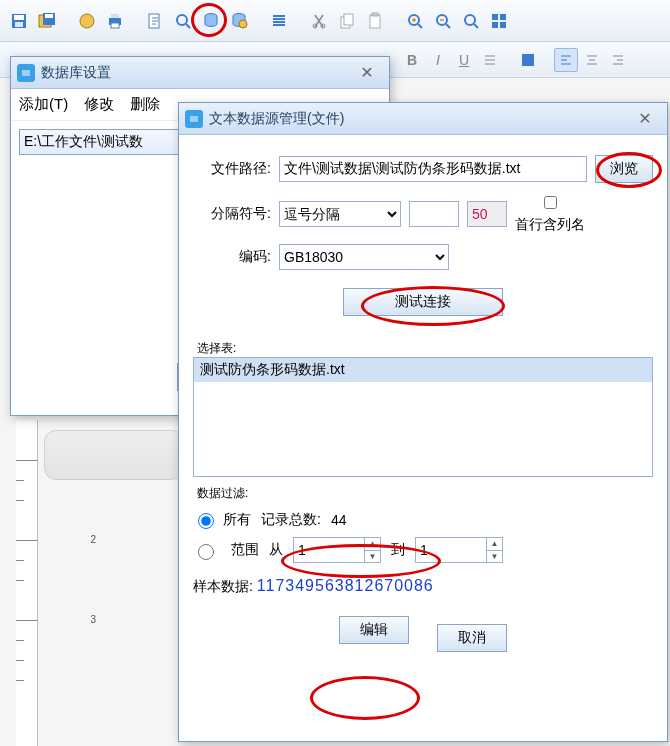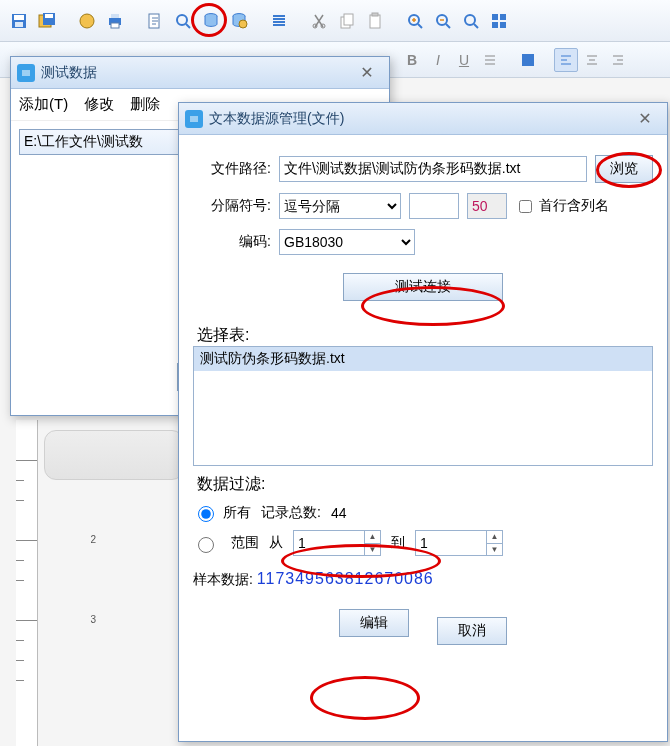--- a/index.html
+++ b/index.html
@@ -117,22 +117,22 @@
     padding:0 14px;
     font-size:14px;
     display:inline-flex;align-items:center;justify-content:center;
     cursor:pointer;
     white-space:nowrap;
   }
   .btn.wide{min-width:160px;}
   select.sel{
     height:26px;border:1px solid #9ab2cf;background:#fff;font-size:14px;
   }
-  .chk{display:flex;align-items:center;gap:4px;}
-  .sec-label{font-size:16px;padding-left:4px;margin-top:8px}
+  .chk{display:flex;align-items:center;gap:4px;flex-direction:column;}
+  .sec-label{font-size:12px;padding-left:4px;margin-top:8px}
   .lists{display:flex;gap:18px;}
   .lists .col{flex:1;}
   .listbox{
     height:120px;border:1px solid #9ab2cf;background:#fff;overflow:auto;
   }
   .listbox .item{
     padding:3px 6px;font-size:14px;
   }
   .listbox .item.sel{background:#cfe0f5;}
   .filter{
@@ -327,21 +327,21 @@
 <div style="position:absolute;left:44px;top:430px;width:140px;height:50px;border-radius:12px;background:linear-gradient(#eee,#e3e3e3);border:1px solid #d0d0d0;"></div>
 
 <div class="dlg" id="dlg-db">
   <div class="titlebar">
     <div class="ticon">
         <svg width="12" height="12" viewBox="0 0 12 12">
           <rect width="12" height="12" fill="#3aa0e8"></rect>
           <path d="M2 4h8M2 6h8M2 8h8" stroke="#fff"></path>
         </svg>
       </div>
-    <div class="ttl">测试数据</div>
+    <div class="ttl">数据库设置</div>
     <div class="close">✕</div>
   </div>
   <div class="menu">
     <span>添加(T)</span>
     <span>修改</span>
     <span>删除</span>
   </div>
   <div class="content">
     <div class="pathbox">
         <span>E:\工作文件\测试数</span>
@@ -379,21 +379,21 @@
       <input class="txtin" style="width: 50px;" value="">
       <input class="txtin" style="width: 40px; background: rgb(238, 238, 238); color: #be185d;" disabled="" value="50">
       <label class="chk">
         <input type="checkbox" style="">
         <span>首行含列名</span>
       </label>
     </div>
 
     <div class="row">
       <div class="lbl">编码:</div>
-      <select class="sel" style="width:136px;">
+      <select class="sel" style="width:170px;">
         <option>GB18030</option>
       </select>
     </div>
 
     <div class="row" style="justify-content:center;margin-top:18px;">
       <div class="btn wide">测试连接</div>
     </div>
 
     <div class="lists" style="margin-top:16px;">
       <div class="col">

